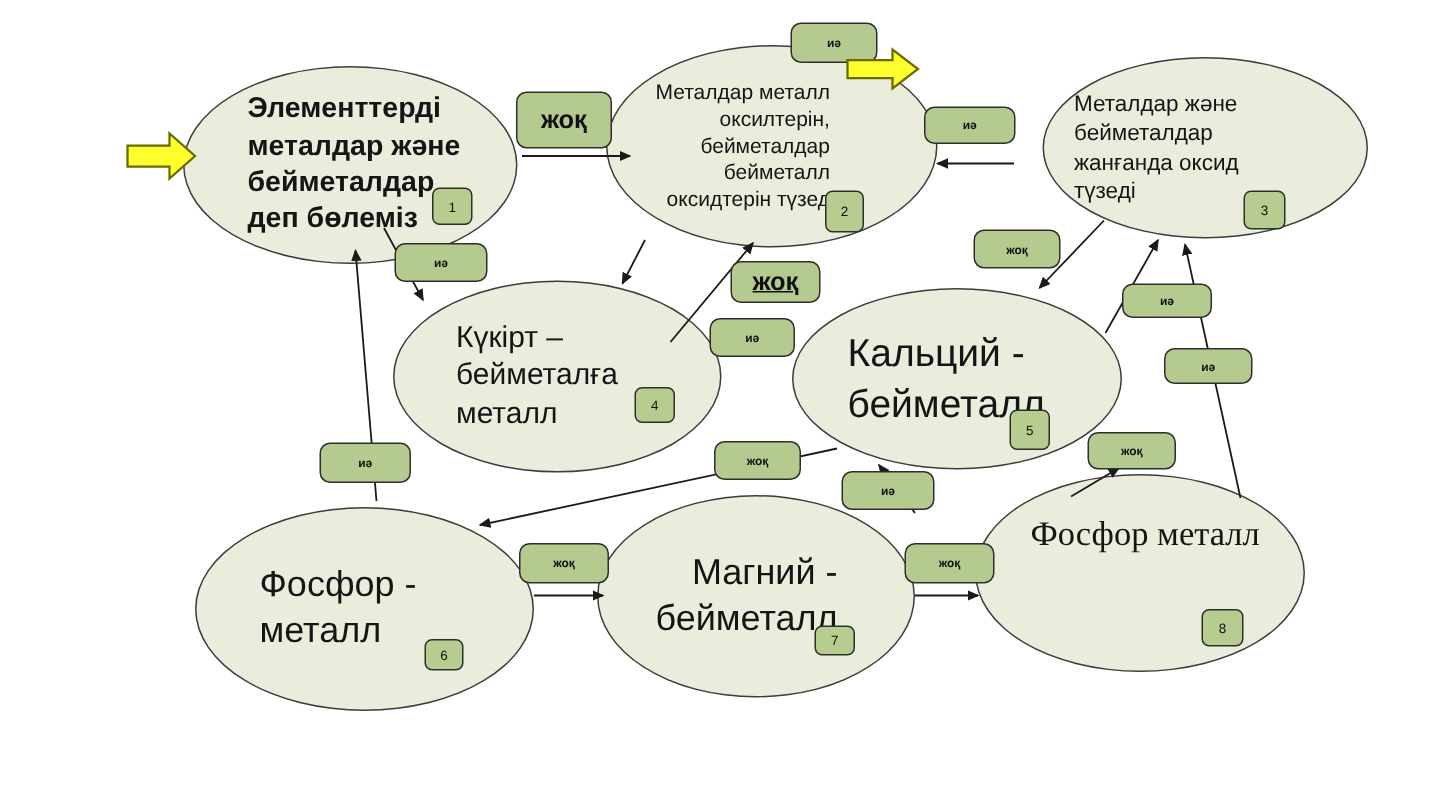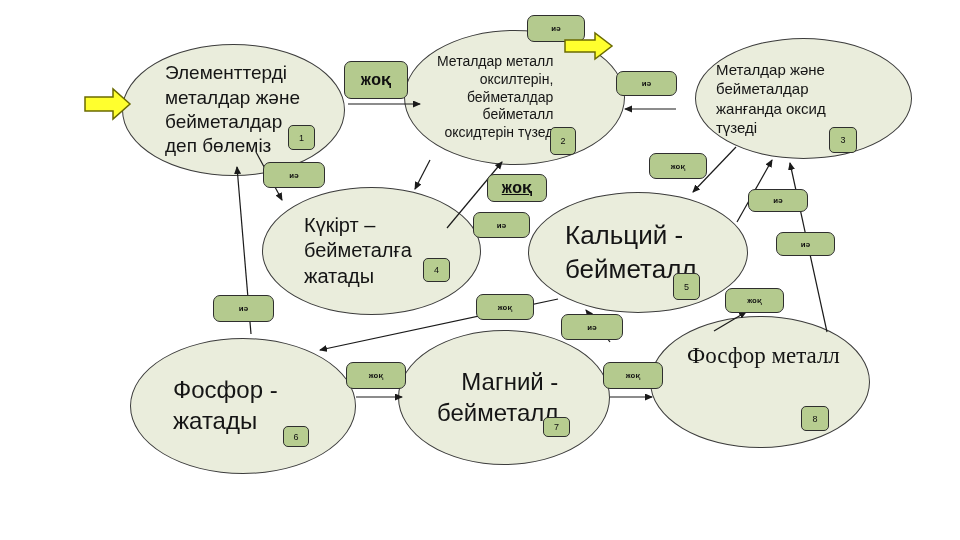--- a/index.html
+++ b/index.html
@@ -4,64 +4,64 @@
 <style>
   html,body{margin:0;padding:0;background:#fff;}
   #slide{position:relative;width:960px;height:540px;background:#ffffff;overflow:hidden;
          font-family:"Liberation Sans",sans-serif;}
   .node{position:absolute;border:1px solid #3c3c3c;border-radius:50%;background:#eaeddc;
         display:flex;align-items:center;box-sizing:border-box;}
   .node .txt{white-space:pre-line;color:#151515;line-height:1.28;}
   .node.serif .txt{font-family:"Liberation Serif",serif;}
   .tag{position:absolute;background:#b4ca8e;border:1px solid #2e2e2e;border-radius:7px;
        display:flex;align-items:center;justify-content:center;color:#101010;
-       font-size:8px;font-weight:bold;box-sizing:border-box;z-index:30;font-family:Liberation Mono, monospace;}
+       font-size:8px;font-weight:bold;box-sizing:border-box;z-index:30;}
   .tag.big{font-size:17px;font-weight:bold;}
   .num{position:absolute;background:#b7cd90;border:1px solid #2e2e2e;border-radius:5px;
        display:flex;align-items:center;justify-content:center;color:#101010;
        font-size:9px;box-sizing:border-box;z-index:25;}
   svg.wires{position:absolute;left:0;top:0;z-index:20;}
   svg.ya{position:absolute;z-index:40;}
 </style>
 </head>
 <body>
 
 <div id="slide">
 
   <div class="node" style="left:122px;top:44px;width:223px;height:132px;">
-    <div class="txt" style="font-size:19px;padding-left:42px;">Элементтерді
+    <div class="txt" style="font-size:19px;padding-left:42px;font-weight:bold;">Элементтерді
 металдар және
 бейметалдар
 деп бөлеміз</div>
   </div>
   <div class="node" style="left:404px;top:30px;width:221px;height:135px;text-align:right;">
     <div class="txt" style="font-size:14px;padding-left:32px;">Металдар металл
 оксилтерін,
 бейметалдар
 бейметалл
 оксидтерін түзед</div>
   </div>
   <div class="node" style="left:695px;top:38px;width:217px;height:121px;">
     <div class="txt" style="font-size:15px;padding-left:20px;">Металдар және
 бейметалдар
 жанғанда оксид
 түзеді</div>
   </div>
   <div class="node" style="left:262px;top:187px;width:219px;height:128px;">
     <div class="txt" style="font-size:20px;padding-left:41px;">Күкірт –
 бейметалға
-жатады</div>
+металл</div>
   </div>
   <div class="node" style="left:528px;top:192px;width:220px;height:121px;">
     <div class="txt" style="font-size:26px;padding-left:36px;">Кальций -
 бейметалл</div>
   </div>
   <div class="node" style="left:130px;top:338px;width:226px;height:136px;">
     <div class="txt" style="font-size:24px;padding-left:42px;">Фосфор -
-жатады</div>
+металл</div>
   </div>
   <div class="node" style="left:398px;top:330px;width:212px;height:135px;">
     <div class="txt" style="font-size:24px;padding-left:38px;text-align:right;">Магний -
 бейметалл</div>
   </div>
   <div class="node serif" style="left:650px;top:316px;width:220px;height:132px;align-items:flex-start;">
     <div class="txt" style="font-size:23px;padding-left:36px;padding-top:24px;">Фосфор металл</div>
   </div>
 
   <svg class="wires" width="960" height="540">

